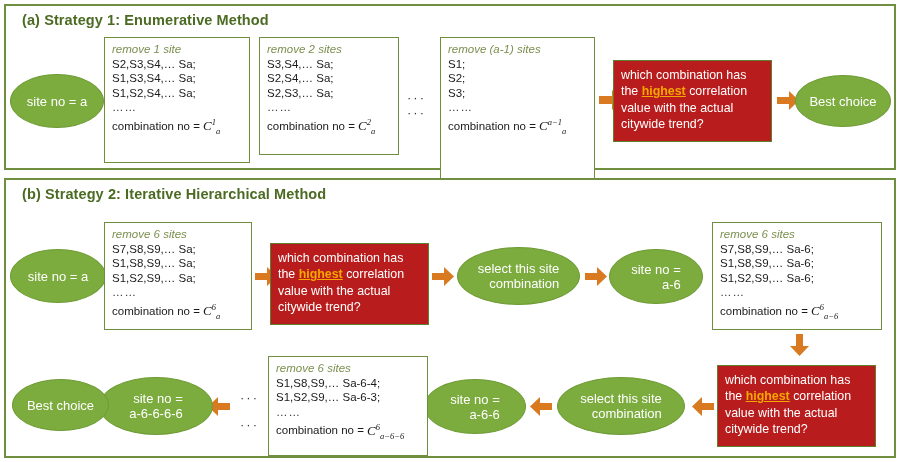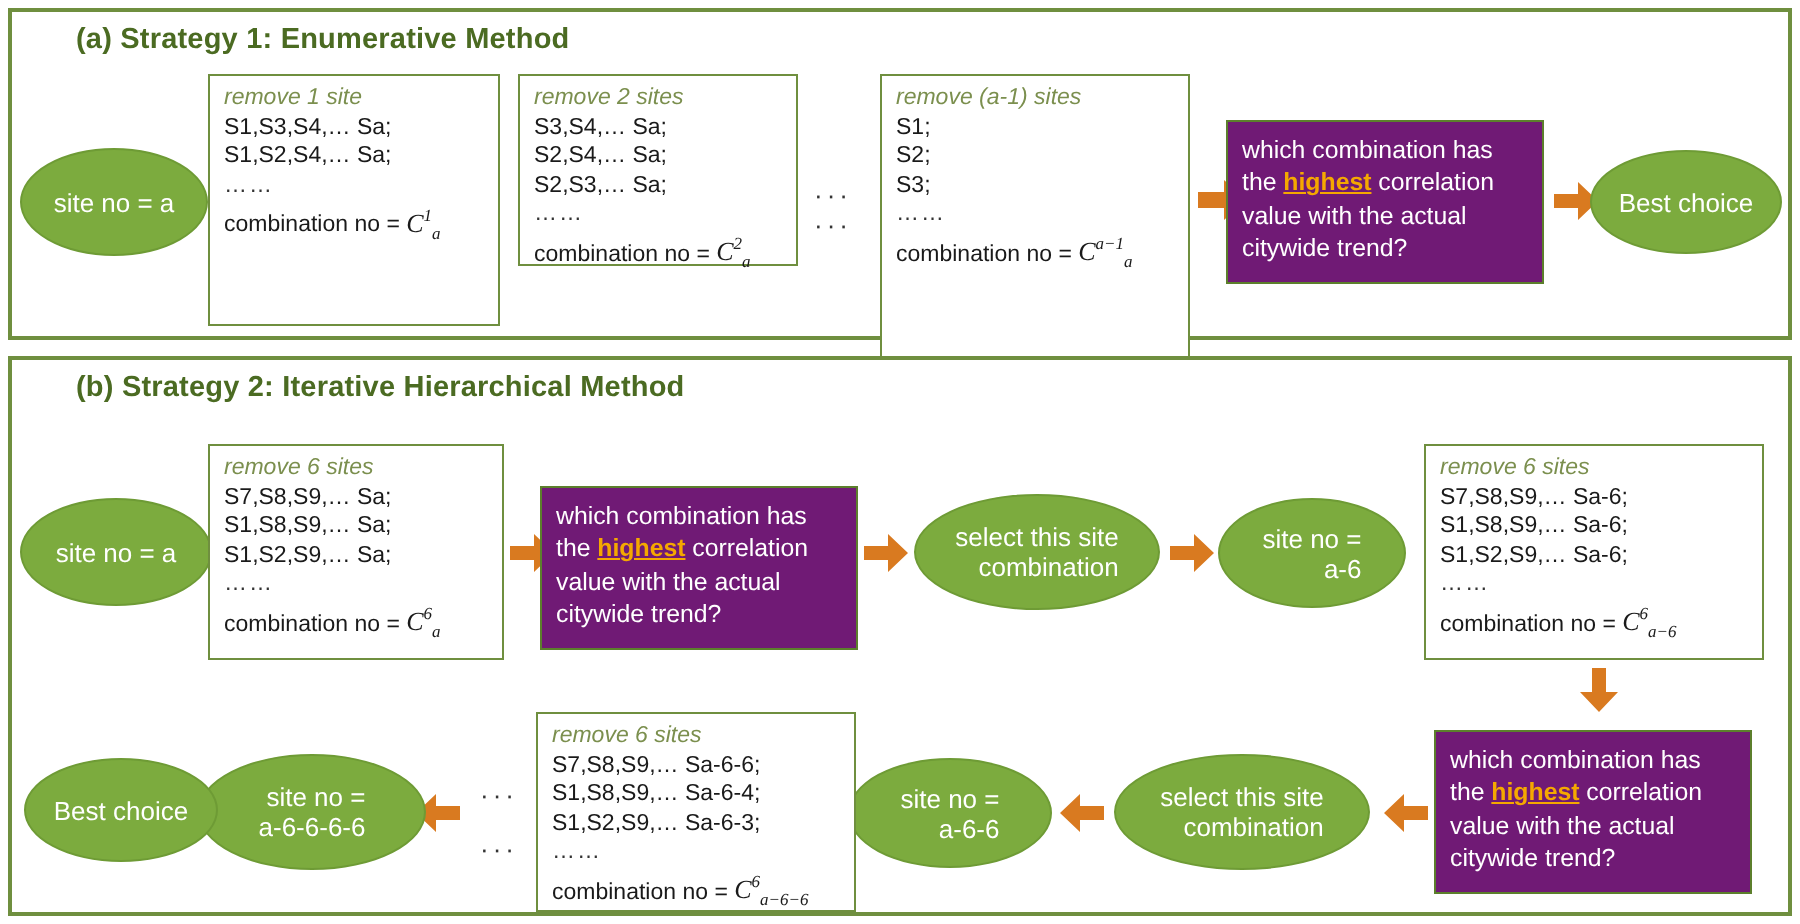--- a/index.html
+++ b/index.html
@@ -18,21 +18,21 @@
     position:absolute;
     box-sizing:border-box;
     border:2px solid #6f8f3f;
     background:#ffffff;
   }
   #panel-a{left:4px;  top:4px;   width:892px; height:166px;}
   #panel-b{left:4px;  top:178px; width:892px; height:280px;}
 
   .panel-title{
     position:absolute;
-    left:32px; top:6px;
+    left:16px; top:6px;
     font-size:14.5px;
     font-weight:bold;
     color:#4b6b22;
     letter-spacing:.1px;
     white-space:nowrap;
   }
 
   
   .ellipse{
     position:absolute;
@@ -73,21 +73,21 @@
   .listbox .dots{display:block;letter-spacing:1px;color:#333;}
   .listbox .comb{display:block;font-size:11.5px;}
   .fm{font-family:"Liberation Serif",serif;font-style:italic;font-size:13px;}
   .fm sup{font-size:8.5px;font-style:italic;vertical-align:super;}
   .fm sub{font-size:8.5px;font-style:italic;vertical-align:sub;}
 
   
   .qbox{
     position:absolute;
     box-sizing:border-box;
-    background:#701a75;
+    background:#b91c1c;
     border:1.5px solid #5c7f2c;
     color:#ffffff;
     font-size:12.4px;
     line-height:16.4px;
     padding:6px 7px;
   }
   .qbox .hl{
     color:#f5a800;
     font-weight:bold;
     text-decoration:underline;
@@ -115,27 +115,28 @@
   <div class="panel" id="panel-a">
     <div class="panel-title">(a) Strategy 1: Enumerative Method</div>
   </div>
 
   <div class="ellipse" style="left:10px;top:74px;width:94px;height:54px;">
     <span>site no = a</span>
   </div>
 
   <div class="listbox" style="left:104px;top:37px;width:146px;height:126px;">
     <span class="hdr">remove 1 site</span>
+    <span class="row">S2,S3,S4,… Sa;</span>
     <span class="row">S1,S3,S4,… Sa;</span>
     <span class="row">S1,S2,S4,… Sa;</span>
     <span class="dots">……</span>
     <span class="comb"><span>combination no = </span><span class="fm"><span>C</span><sup>1</sup><sub>a</sub></span></span>
   </div>
 
-  <div class="listbox" style="left:259px;top:37px;width:140px;height:96px;">
+  <div class="listbox" style="left:259px;top:37px;width:140px;height:118px;">
     <span class="hdr">remove 2 sites</span>
     <span class="row">S3,S4,… Sa;</span>
     <span class="row">S2,S4,… Sa;</span>
     <span class="row">S2,S3,… Sa;</span>
     <span class="dots">……</span>
     <span class="comb"><span>combination no = </span><span class="fm"><span>C</span><sup>2</sup><sub>a</sub></span></span>
   </div>
 
   <div class="dotgroup" style="left:407px;top:90px;">
     <div>···</div>
@@ -265,21 +266,20 @@
       </svg>
   </div>
 
   <div class="ellipse" style="left:424px;top:379px;width:102px;height:55px;">
     <span>site no =
 a-6-6</span>
   </div>
 
   <div class="listbox" style="left:268px;top:356px;width:160px;height:100px;">
     <span class="hdr">remove 6 sites</span>
-    <span class="row">S7,S8,S9,… Sa-6-6;</span>
     <span class="row">S1,S8,S9,… Sa-6-4;</span>
     <span class="row">S1,S2,S9,… Sa-6-3;</span>
     <span class="dots">……</span>
     <span class="comb"><span>combination no = </span><span class="fm"><span>C</span><sup>6</sup><sub>a−6−6</sub></span></span>
   </div>
 
   <div class="dotgroup" style="left:240px;top:390px;">
     <div>···</div>
     <div style="margin-top:12px">···</div>
   </div>

